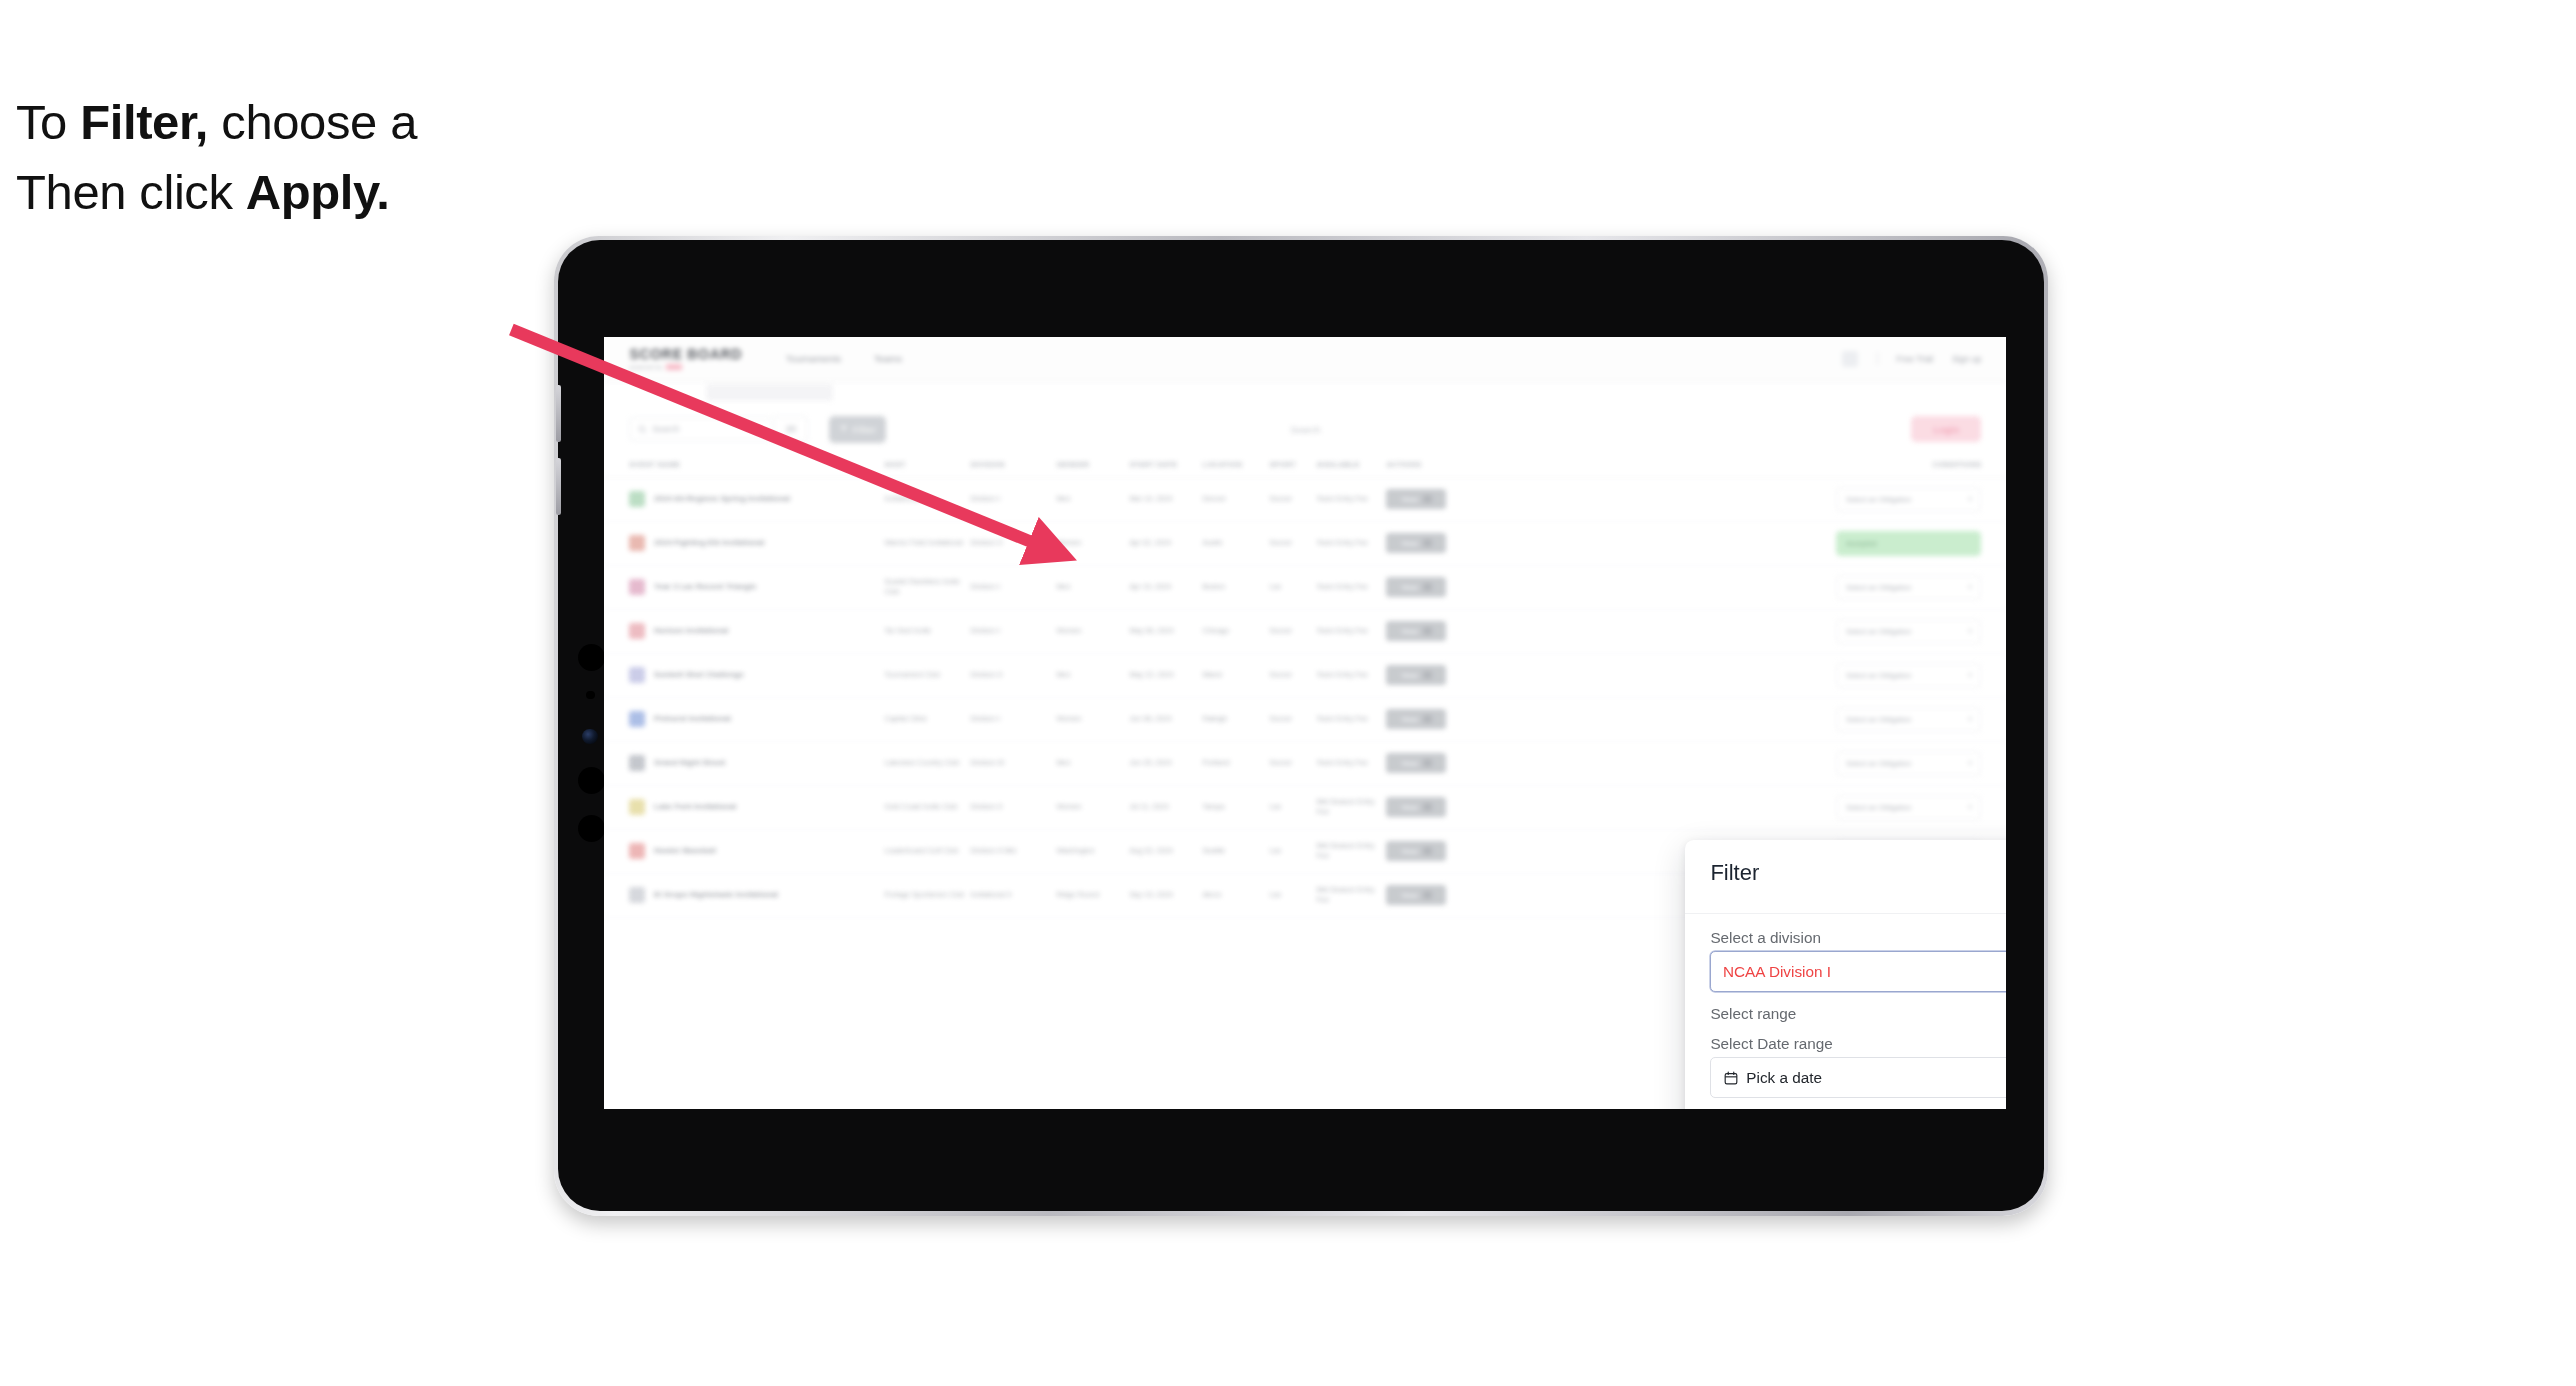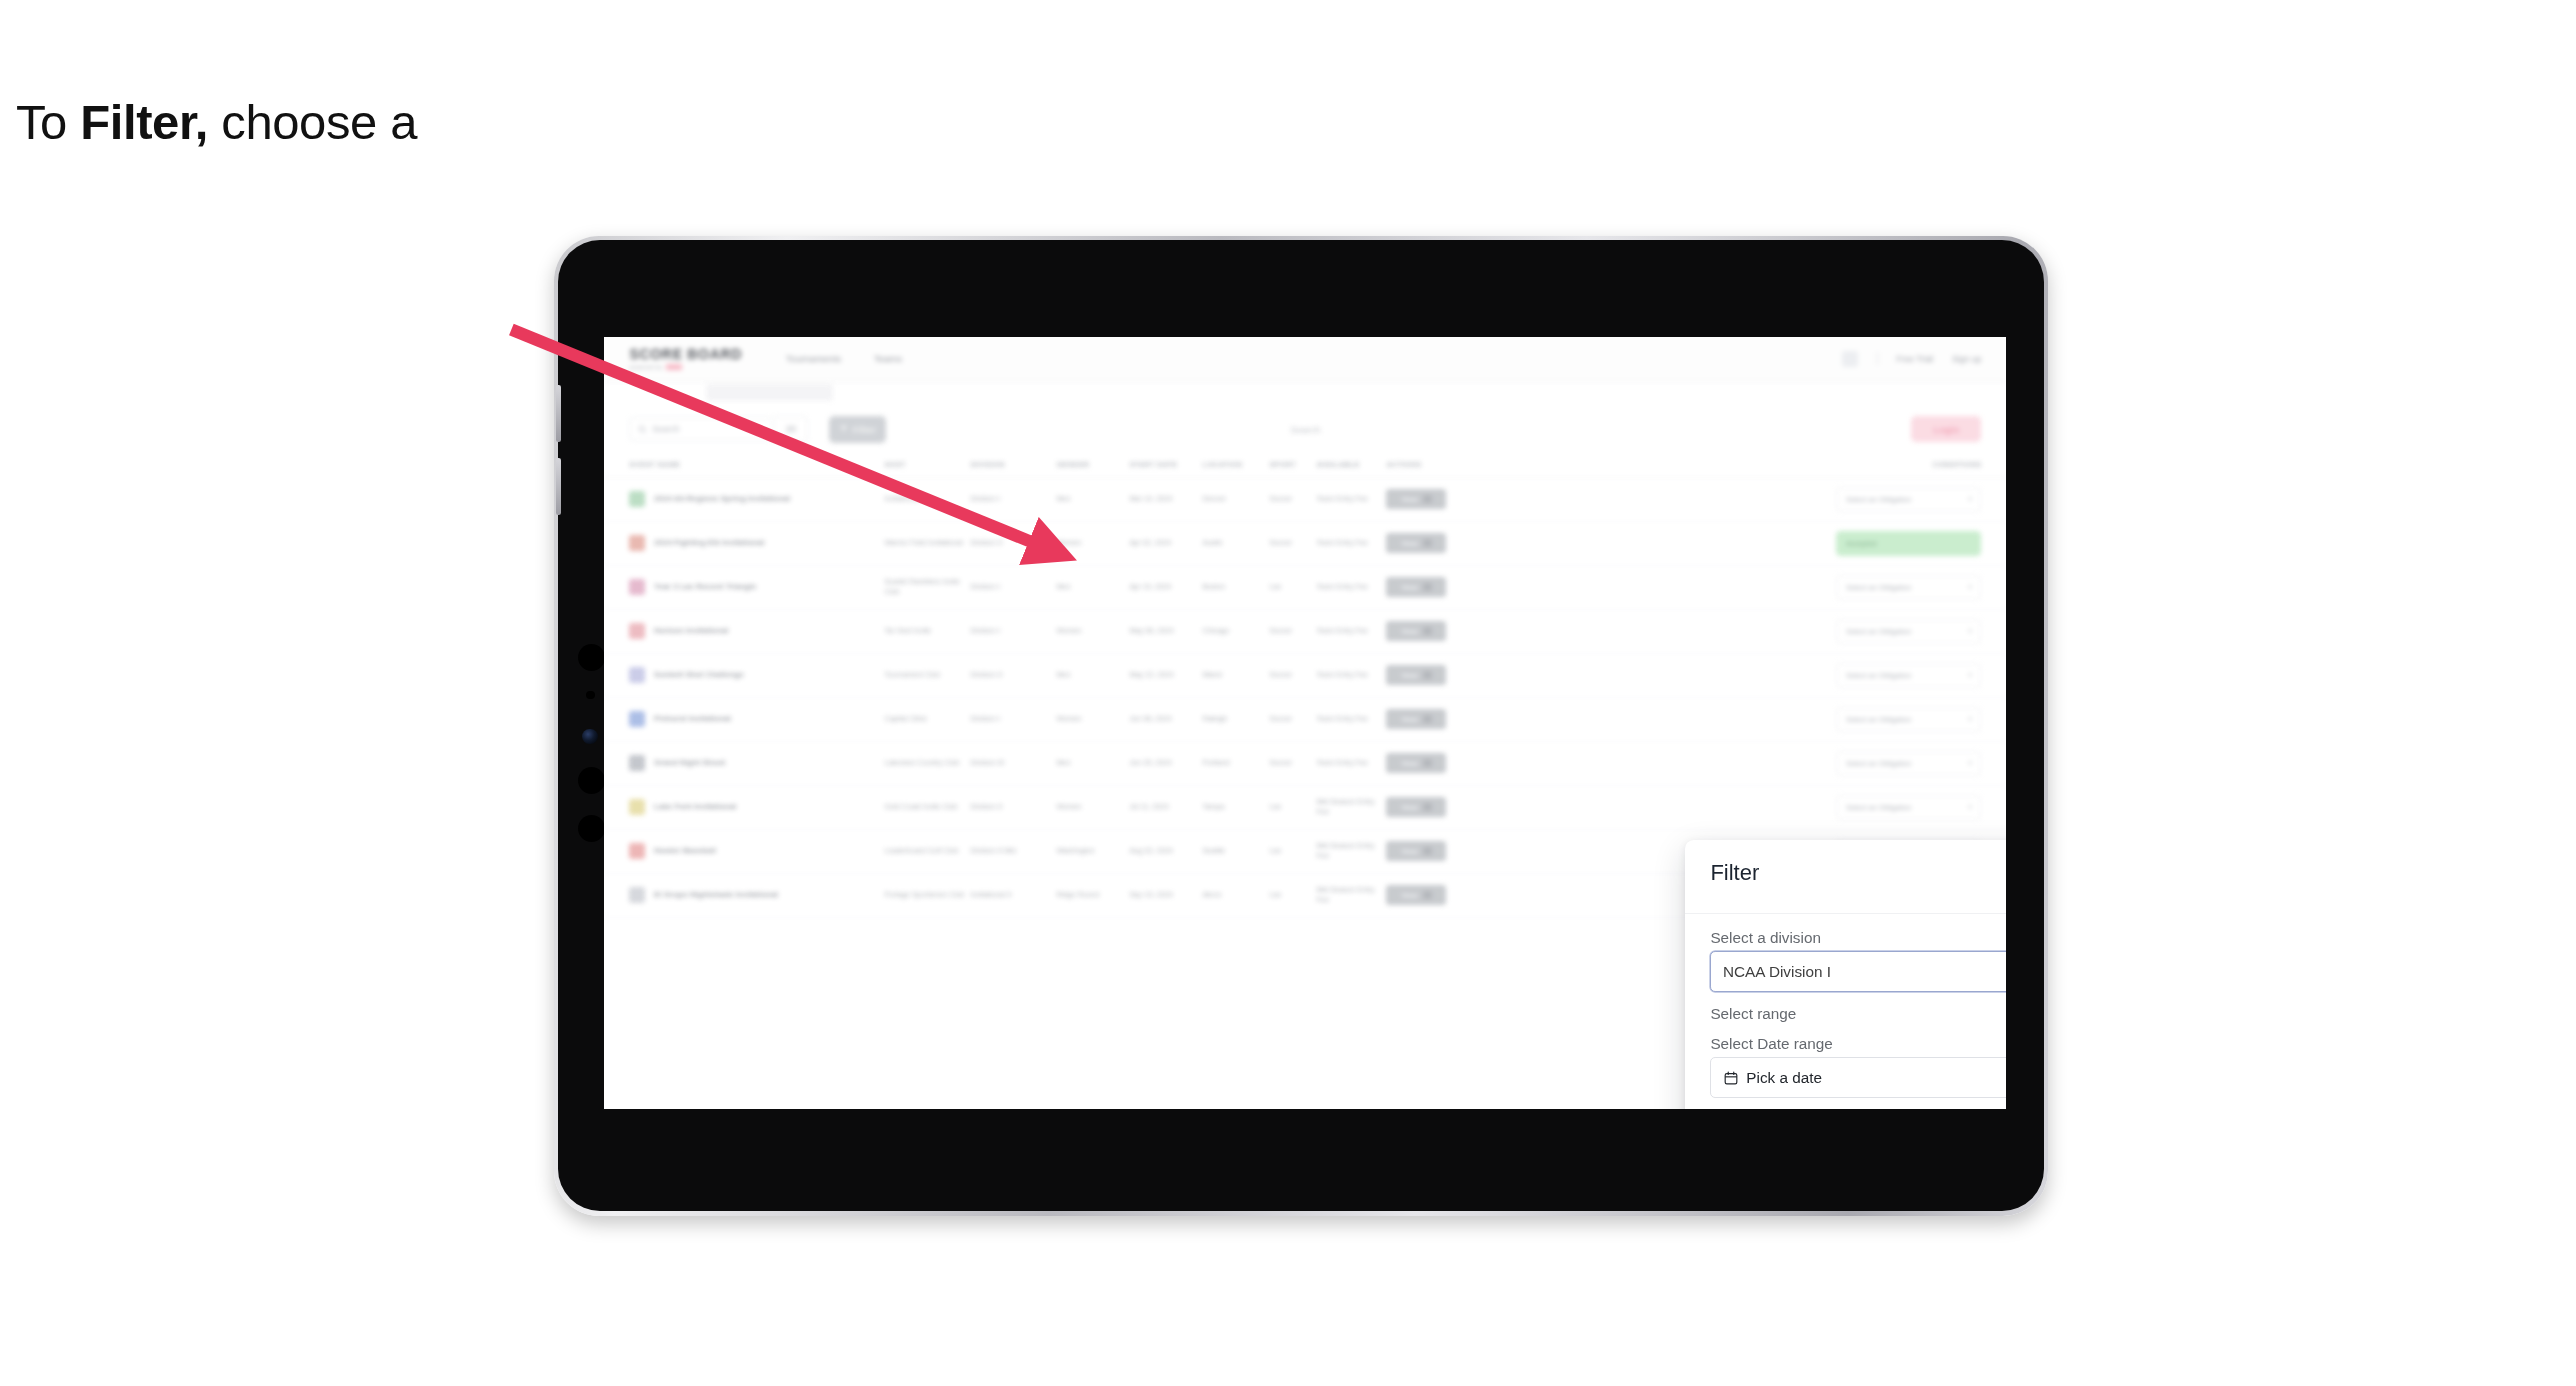--- a/index.html
+++ b/index.html
@@ -323,37 +323,38 @@
     padding: 0 11.6px;
     box-sizing: border-box;
     gap: 7.3px;
   }
   .ctrl.focused {
     border-color: #9aa7cf;
     box-shadow: 0 0 0 0.7px #b8c2e0;
   }
   .ctrl-value {
     font-size: 15.3px;
-    color: #404040;
+    color: #ef4444;
     flex: 1;
     line-height: 1;
   }
   .ctrl-ph {
     font-size: 15.3px;
     color: #22262c;
     line-height: 1;
   }
 </style>
 </head>
 <body>
 
 <div id="stage">
 
   <div id="caption">
     <span class="line"><span>To </span><span class="b">Filter,</span><span> choose a</span></span>
+    <span class="line"><span>Then click </span><span class="b">Apply.</span></span>
   </div>
 
   <div id="tablet">
     <div id="tablet-edge"></div>
     <div id="tablet-body">
 
       <span class="side-btn" style="top:145px;height:57px;"></span>
       <span class="side-btn" style="top:218px;height:57px;"></span>
 
       <span class="sensor" style="left:19.6px;top:404px;width:27px;height:27px;"></span>

